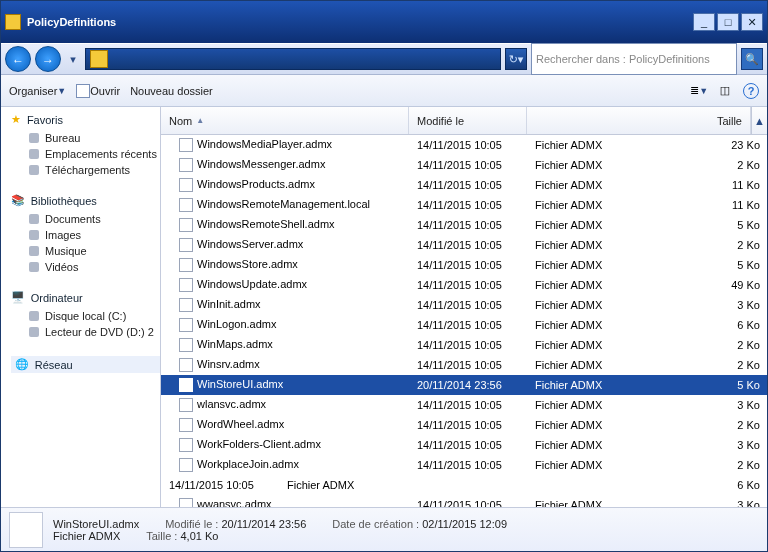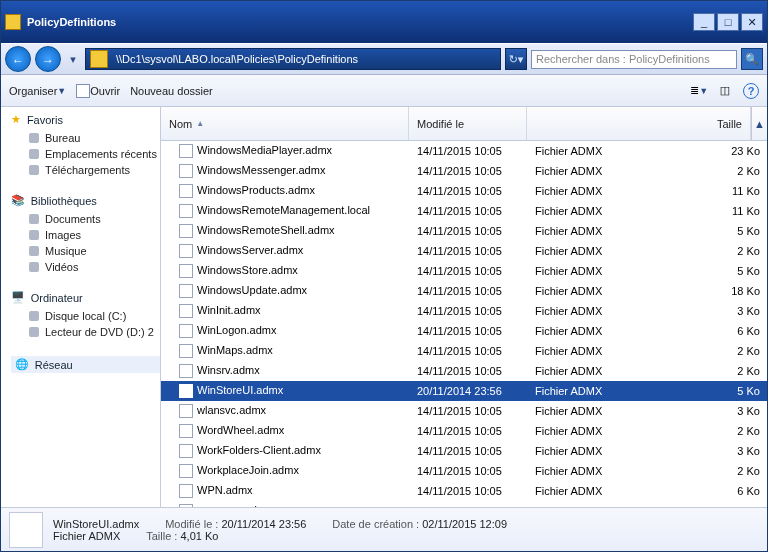--- a/index.html
+++ b/index.html
@@ -9,39 +9,39 @@
 .titlebar .title{flex:1;font-weight:bold;}
 .winbtns{display:flex;gap:2px;}
 .winbtn{width:22px;height:18px;background:#cfe0ff;border:1px solid #4a6ea8;display:flex;align-items:center;justify-content:center;color:#123;font-size:11px;}
 .navbar{height:32px;background:linear-gradient(#e9eefb,#d3ddf2);display:flex;align-items:center;padding:0 4px;gap:4px;border-top:1px solid #fff;border-bottom:1px solid #a9b6d2;}
 .navbtn{width:26px;height:26px;border-radius:13px;background:radial-gradient(#3ea0ff,#075fbd);border:1px solid #0a4c93;color:#fff;display:flex;align-items:center;justify-content:center;font-size:12px;}
 .chev{width:16px;height:26px;display:flex;align-items:center;justify-content:center;color:#2a4b86;}
 .addrbar{flex:1;height:22px;background:linear-gradient(#1d4fa5,#123977);display:flex;align-items:center;border:1px solid #0a2a5e;}
 .addrbar .f-icon{width:18px;height:18px;background:#f4c93a;border:1px solid #a87900;margin:0 4px;}
 .addrbar .crumb{color:#fff;padding:0 4px;}
 .refresh{width:22px;height:22px;background:linear-gradient(#275fb6,#153b7b);color:#cfe3ff;display:flex;align-items:center;justify-content:center;border:1px solid #0a2a5e;}
-.searchbar{width:206px;height:19px;background:#fff;border:1px solid #7a90b8;display:flex;align-items:center;padding:0 4px;color:#888;}
+.searchbar{width:206px;height:32px;background:#fff;border:1px solid #7a90b8;display:flex;align-items:center;padding:0 4px;color:#888;}
 .searchgo{width:22px;height:22px;background:#2f6cc0;border:1px solid #153b7b;color:#fff;display:flex;align-items:center;justify-content:center;}
 .toolbar{height:32px;background:linear-gradient(#f6f8fd,#e5ebf7);border-bottom:1px solid #bfc9dd;display:flex;align-items:center;padding:0 8px;gap:10px;}
 .toolbar .tbtn{display:flex;align-items:center;gap:0;color:#1a1a1a;}
 .toolbar .drop{color:#2a4b86;font-size:9px;}
 .toolbar .spacer{flex:1;}
 .toolbar .ic{width:16px;height:16px;display:flex;align-items:center;justify-content:center;border:1px solid transparent;}
 .toolbar .help{color:#2a6fd1;font-weight:bold;border:1px solid #2a6fd1;border-radius:8px;width:16px;height:16px;display:flex;align-items:center;justify-content:center;}
 .body{flex:1;display:flex;min-height:0;}
 .sidebar{width:160px;background:#fff;border-right:1px solid #c4cbdd;overflow:hidden;}
 .sidegroup{padding:6px 0 10px 10px;}
 .sidegroup h4{display:flex;align-items:center;gap:6px;color:#123;margin-bottom:4px;font-weight:normal;}
 .sidegroup .star{color:#f0b200;}
 .sidegroup .lib{color:#2a6fd1;}
 .sideitem{display:flex;align-items:center;gap:6px;padding:2px 0 2px 18px;color:#222;}
 .sideitem .bullet{width:10px;height:10px;background:#b0b8c8;border-radius:2px;}
 .sideitem.sel{background:#eaf0fb;}
 .main{flex:1;background:#fff;display:flex;flex-direction:column;min-height:0;}
-.columns{height:34px;background:linear-gradient(#fdfdfe,#ecf0f8);border-bottom:1px solid #c2c9da;display:flex;align-items:center;font-size:11px;color:#222;}
+.columns{height:28px;background:linear-gradient(#fdfdfe,#ecf0f8);border-bottom:1px solid #c2c9da;display:flex;align-items:center;font-size:11px;color:#222;}
 .col{padding:0 8px;border-right:1px solid #d2d8e6;height:100%;display:flex;align-items:center;}
 .col.n{flex:0 0 248px;}
 .col.m{flex:0 0 118px;}
 .col.t{flex:0 0 110px;}
 .col.s{flex:1;justify-content:flex-end;}
 .sort{font-size:8px;margin-left:4px;color:#6a7ea8;}
 .scrollbtn{width:16px;height:100%;display:flex;align-items:center;justify-content:center;color:#2a4b86;border-left:1px solid #c2c9da;}
 .filelist{flex:1;overflow:hidden;}
 .row{display:flex;align-items:center;height:20px;}
 .row .c{padding:0 8px;}
@@ -71,21 +71,20 @@
     <div class="winbtn">✕</div>
   </div>
 </div>
 
 <div class="navbar">
   <div class="navbtn">←</div>
   <div class="navbtn">→</div>
   <div class="chev">▾</div>
   <div class="addrbar">
     <div class="f-icon"></div>
-    <span class="crumb">\\Dc1\sysvol\LABO.local\Policies\PolicyDefinitions</span>
   </div>
   <div class="refresh">↻⁠▾</div>
   <div class="searchbar">
     <span>Rechercher dans : PolicyDefinitions</span>
   </div>
   <div class="searchgo">🔍</div>
 </div>
 
 <div class="toolbar">
   <div class="tbtn">
@@ -244,21 +243,21 @@
           <div class="c ct">Fichier ADMX</div>
           <div class="c cs">5 Ko</div>
         </div>
         <div class="row">
           <div class="c cn">
             <span class="fic"></span>
             <span>WindowsUpdate.admx</span>
           </div>
           <div class="c cm">14/11/2015 10:05</div>
           <div class="c ct">Fichier ADMX</div>
-          <div class="c cs">18 Ko</div>
+          <div class="c cs">49 Ko</div>
         </div>
         <div class="row">
           <div class="c cn">
             <span class="fic"></span>
             <span>WinInit.admx</span>
           </div>
           <div class="c cm">14/11/2015 10:05</div>
           <div class="c ct">Fichier ADMX</div>
           <div class="c cs">3 Ko</div>
         </div>
@@ -328,24 +327,20 @@
         <div class="row">
           <div class="c cn">
             <span class="fic"></span>
             <span>WorkplaceJoin.admx</span>
           </div>
           <div class="c cm">14/11/2015 10:05</div>
           <div class="c ct">Fichier ADMX</div>
           <div class="c cs">2 Ko</div>
         </div>
         <div class="row">
-          <div class="c cn">
-            <span class="fic"></span>
-            <span>WPN.admx</span>
-          </div>
           <div class="c cm">14/11/2015 10:05</div>
           <div class="c ct">Fichier ADMX</div>
           <div class="c cs">6 Ko</div>
         </div>
         <div class="row">
           <div class="c cn">
             <span class="fic"></span>
             <span>wwansvc.admx</span>
           </div>
           <div class="c cm">14/11/2015 10:05</div>

